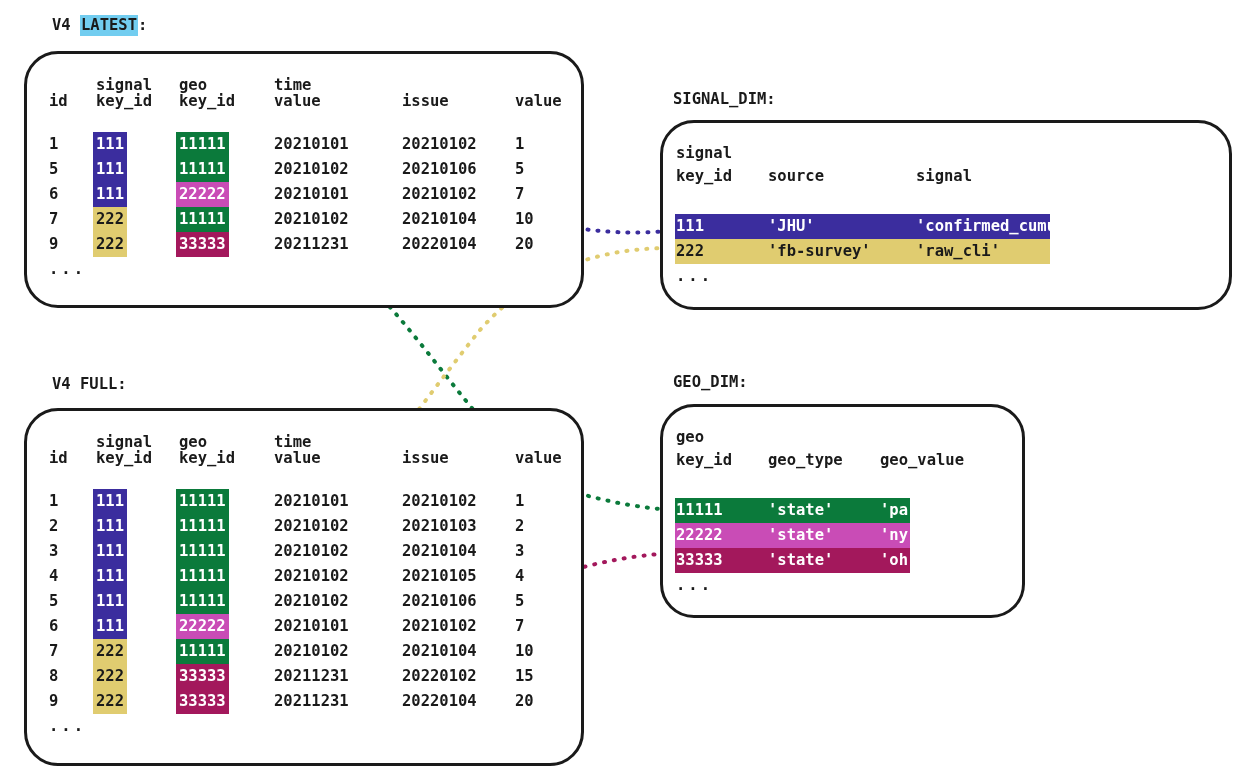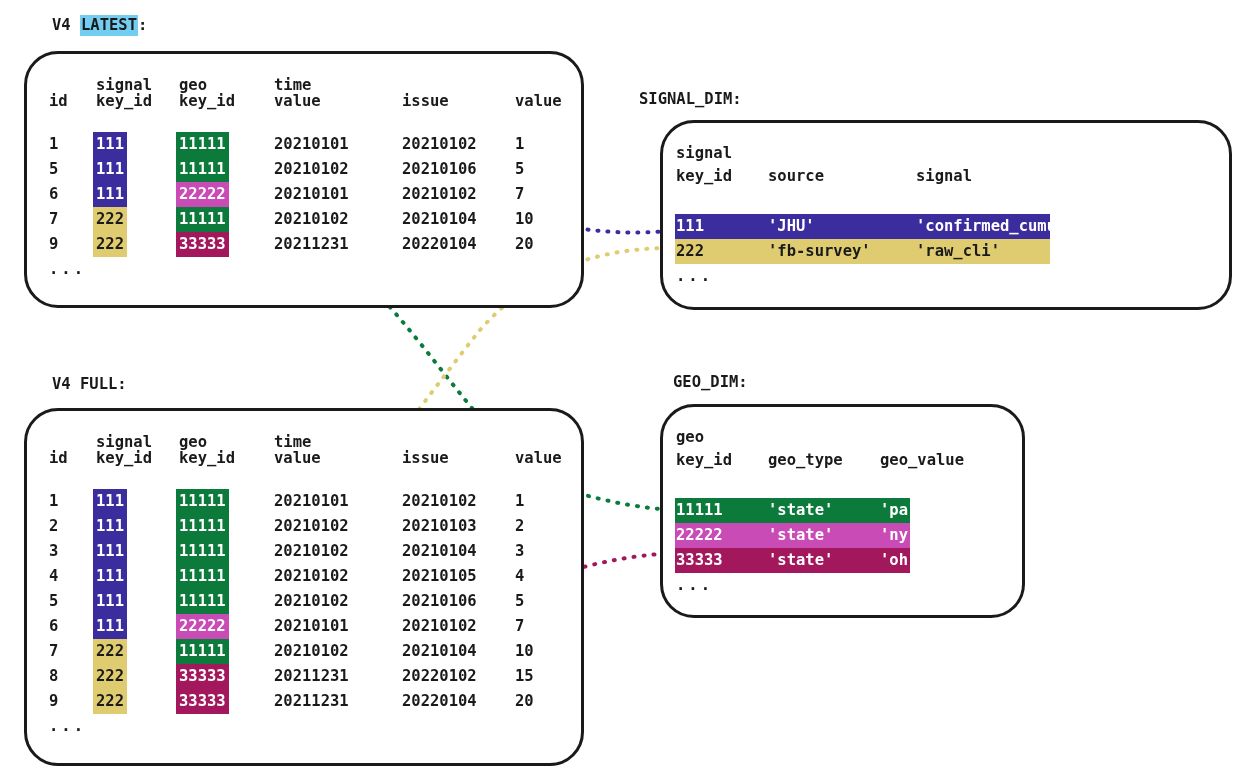--- a/index.html
+++ b/index.html
@@ -114,21 +114,21 @@
   <div class="box" style="left:24px; top:51px; width:560px; height:257px;"></div>
 
   <div class="tbl" id="latest-table"><div class="hdr-row" style="left: 96px; top: 76px;">signal</div><div class="hdr-row" style="left: 179px; top: 76px;">geo</div><div class="hdr-row" style="left: 274px; top: 76px;">time</div><div class="hdr-row" style="left: 49px; top: 92px;">id</div><div class="hdr-row" style="left: 96px; top: 92px;">key_id</div><div class="hdr-row" style="left: 179px; top: 92px;">key_id</div><div class="hdr-row" style="left: 274px; top: 92px;">value</div><div class="hdr-row" style="left: 402px; top: 92px;">issue</div><div class="hdr-row" style="left: 515px; top: 92px;">value</div><div class="cell" style="left: 49px; top: 132px;">1</div><div class="chip c-blue" style="left: 93px; top: 132px;">111</div><div class="chip c-green" style="left: 176px; top: 132px;">11111</div><div class="cell" style="left: 274px; top: 132px;">20210101</div><div class="cell" style="left: 402px; top: 132px;">20210102</div><div class="cell" style="left: 515px; top: 132px;">1</div><div class="cell" style="left: 49px; top: 157px;">5</div><div class="chip c-blue" style="left: 93px; top: 157px;">111</div><div class="chip c-green" style="left: 176px; top: 157px;">11111</div><div class="cell" style="left: 274px; top: 157px;">20210102</div><div class="cell" style="left: 402px; top: 157px;">20210106</div><div class="cell" style="left: 515px; top: 157px;">5</div><div class="cell" style="left: 49px; top: 182px;">6</div><div class="chip c-blue" style="left: 93px; top: 182px;">111</div><div class="chip c-orchid" style="left: 176px; top: 182px;">22222</div><div class="cell" style="left: 274px; top: 182px;">20210101</div><div class="cell" style="left: 402px; top: 182px;">20210102</div><div class="cell" style="left: 515px; top: 182px;">7</div><div class="cell" style="left: 49px; top: 207px;">7</div><div class="chip c-yellow" style="left: 93px; top: 207px;">222</div><div class="chip c-green" style="left: 176px; top: 207px;">11111</div><div class="cell" style="left: 274px; top: 207px;">20210102</div><div class="cell" style="left: 402px; top: 207px;">20210104</div><div class="cell" style="left: 515px; top: 207px;">10</div><div class="cell" style="left: 49px; top: 232px;">9</div><div class="chip c-yellow" style="left: 93px; top: 232px;">222</div><div class="chip c-maroon" style="left: 176px; top: 232px;">33333</div><div class="cell" style="left: 274px; top: 232px;">20211231</div><div class="cell" style="left: 402px; top: 232px;">20220104</div><div class="cell" style="left: 515px; top: 232px;">20</div><div class="ellipsis" style="left: 49px; top: 260px;">...</div></div>
 
   <div class="caption" style="left:52px; top:375px;">V4 FULL:</div>
 
   <div class="box" style="left:24px; top:408px; width:560px; height:358px;"></div>
 
   <div class="tbl" id="full-table"><div class="hdr-row" style="left: 96px; top: 433px;">signal</div><div class="hdr-row" style="left: 179px; top: 433px;">geo</div><div class="hdr-row" style="left: 274px; top: 433px;">time</div><div class="hdr-row" style="left: 49px; top: 449px;">id</div><div class="hdr-row" style="left: 96px; top: 449px;">key_id</div><div class="hdr-row" style="left: 179px; top: 449px;">key_id</div><div class="hdr-row" style="left: 274px; top: 449px;">value</div><div class="hdr-row" style="left: 402px; top: 449px;">issue</div><div class="hdr-row" style="left: 515px; top: 449px;">value</div><div class="cell" style="left: 49px; top: 489px;">1</div><div class="chip c-blue" style="left: 93px; top: 489px;">111</div><div class="chip c-green" style="left: 176px; top: 489px;">11111</div><div class="cell" style="left: 274px; top: 489px;">20210101</div><div class="cell" style="left: 402px; top: 489px;">20210102</div><div class="cell" style="left: 515px; top: 489px;">1</div><div class="cell" style="left: 49px; top: 514px;">2</div><div class="chip c-blue" style="left: 93px; top: 514px;">111</div><div class="chip c-green" style="left: 176px; top: 514px;">11111</div><div class="cell" style="left: 274px; top: 514px;">20210102</div><div class="cell" style="left: 402px; top: 514px;">20210103</div><div class="cell" style="left: 515px; top: 514px;">2</div><div class="cell" style="left: 49px; top: 539px;">3</div><div class="chip c-blue" style="left: 93px; top: 539px;">111</div><div class="chip c-green" style="left: 176px; top: 539px;">11111</div><div class="cell" style="left: 274px; top: 539px;">20210102</div><div class="cell" style="left: 402px; top: 539px;">20210104</div><div class="cell" style="left: 515px; top: 539px;">3</div><div class="cell" style="left: 49px; top: 564px;">4</div><div class="chip c-blue" style="left: 93px; top: 564px;">111</div><div class="chip c-green" style="left: 176px; top: 564px;">11111</div><div class="cell" style="left: 274px; top: 564px;">20210102</div><div class="cell" style="left: 402px; top: 564px;">20210105</div><div class="cell" style="left: 515px; top: 564px;">4</div><div class="cell" style="left: 49px; top: 589px;">5</div><div class="chip c-blue" style="left: 93px; top: 589px;">111</div><div class="chip c-green" style="left: 176px; top: 589px;">11111</div><div class="cell" style="left: 274px; top: 589px;">20210102</div><div class="cell" style="left: 402px; top: 589px;">20210106</div><div class="cell" style="left: 515px; top: 589px;">5</div><div class="cell" style="left: 49px; top: 614px;">6</div><div class="chip c-blue" style="left: 93px; top: 614px;">111</div><div class="chip c-orchid" style="left: 176px; top: 614px;">22222</div><div class="cell" style="left: 274px; top: 614px;">20210101</div><div class="cell" style="left: 402px; top: 614px;">20210102</div><div class="cell" style="left: 515px; top: 614px;">7</div><div class="cell" style="left: 49px; top: 639px;">7</div><div class="chip c-yellow" style="left: 93px; top: 639px;">222</div><div class="chip c-green" style="left: 176px; top: 639px;">11111</div><div class="cell" style="left: 274px; top: 639px;">20210102</div><div class="cell" style="left: 402px; top: 639px;">20210104</div><div class="cell" style="left: 515px; top: 639px;">10</div><div class="cell" style="left: 49px; top: 664px;">8</div><div class="chip c-yellow" style="left: 93px; top: 664px;">222</div><div class="chip c-maroon" style="left: 176px; top: 664px;">33333</div><div class="cell" style="left: 274px; top: 664px;">20211231</div><div class="cell" style="left: 402px; top: 664px;">20220102</div><div class="cell" style="left: 515px; top: 664px;">15</div><div class="cell" style="left: 49px; top: 689px;">9</div><div class="chip c-yellow" style="left: 93px; top: 689px;">222</div><div class="chip c-maroon" style="left: 176px; top: 689px;">33333</div><div class="cell" style="left: 274px; top: 689px;">20211231</div><div class="cell" style="left: 402px; top: 689px;">20220104</div><div class="cell" style="left: 515px; top: 689px;">20</div><div class="ellipsis" style="left: 49px; top: 717px;">...</div></div>
 
-  <div class="caption" style="left:639px; top:90px;">SIGNAL_DIM:</div>
+  <div class="caption" style="left:673px; top:90px;">SIGNAL_DIM:</div>
 
   <div class="box" style="left:660px; top:120px; width:572px; height:190px;"></div>
 
   <div class="tbl" id="signal-dim-table"><div class="hdr-row" style="left: 676px; top: 144px;">signal</div><div class="hdr-row" style="left: 676px; top: 167px;">key_id</div><div class="hdr-row" style="left: 768px; top: 167px;">source</div><div class="hdr-row" style="left: 916px; top: 167px;">signal</div><div class="chip c-blue" style="left: 675px; top: 214px; width: 375px; padding: 0px;"></div><div class="cell" style="left: 676px; top: 214px; color: rgb(255, 255, 255); z-index: 2;">111</div><div class="cell" style="left: 768px; top: 214px; color: rgb(255, 255, 255); z-index: 2;">'JHU'</div><div class="cell" style="left: 916px; top: 214px; color: rgb(255, 255, 255); z-index: 2;">'confirmed_cumulative_num'</div><div class="chip c-yellow" style="left: 675px; top: 239px; width: 375px; padding: 0px;"></div><div class="cell" style="left: 676px; top: 239px; color: rgb(26, 26, 26); z-index: 2;">222</div><div class="cell" style="left: 768px; top: 239px; color: rgb(26, 26, 26); z-index: 2;">'fb-survey'</div><div class="cell" style="left: 916px; top: 239px; color: rgb(26, 26, 26); z-index: 2;">'raw_cli'</div><div class="ellipsis" style="left: 676px; top: 267px;">...</div></div>
 
   <div class="caption" style="left:673px; top:373px;">GEO_DIM:</div>
 
   <div class="box" style="left:660px; top:404px; width:365px; height:214px;"></div>
 
   <div class="tbl" id="geo-dim-table"><div class="hdr-row" style="left: 676px; top: 428px;">geo</div><div class="hdr-row" style="left: 676px; top: 451px;">key_id</div><div class="hdr-row" style="left: 768px; top: 451px;">geo_type</div><div class="hdr-row" style="left: 880px; top: 451px;">geo_value</div><div class="chip c-green" style="left: 675px; top: 498px; width: 235px; padding: 0px;"></div><div class="cell" style="left: 676px; top: 498px; color: rgb(255, 255, 255); z-index: 2;">11111</div><div class="cell" style="left: 768px; top: 498px; color: rgb(255, 255, 255); z-index: 2;">'state'</div><div class="cell" style="left: 880px; top: 498px; color: rgb(255, 255, 255); z-index: 2;">'pa'</div><div class="chip c-orchid" style="left: 675px; top: 523px; width: 235px; padding: 0px;"></div><div class="cell" style="left: 676px; top: 523px; color: rgb(255, 255, 255); z-index: 2;">22222</div><div class="cell" style="left: 768px; top: 523px; color: rgb(255, 255, 255); z-index: 2;">'state'</div><div class="cell" style="left: 880px; top: 523px; color: rgb(255, 255, 255); z-index: 2;">'ny'</div><div class="chip c-maroon" style="left: 675px; top: 548px; width: 235px; padding: 0px;"></div><div class="cell" style="left: 676px; top: 548px; color: rgb(255, 255, 255); z-index: 2;">33333</div><div class="cell" style="left: 768px; top: 548px; color: rgb(255, 255, 255); z-index: 2;">'state'</div><div class="cell" style="left: 880px; top: 548px; color: rgb(255, 255, 255); z-index: 2;">'oh'</div><div class="ellipsis" style="left: 676px; top: 576px;">...</div></div>

